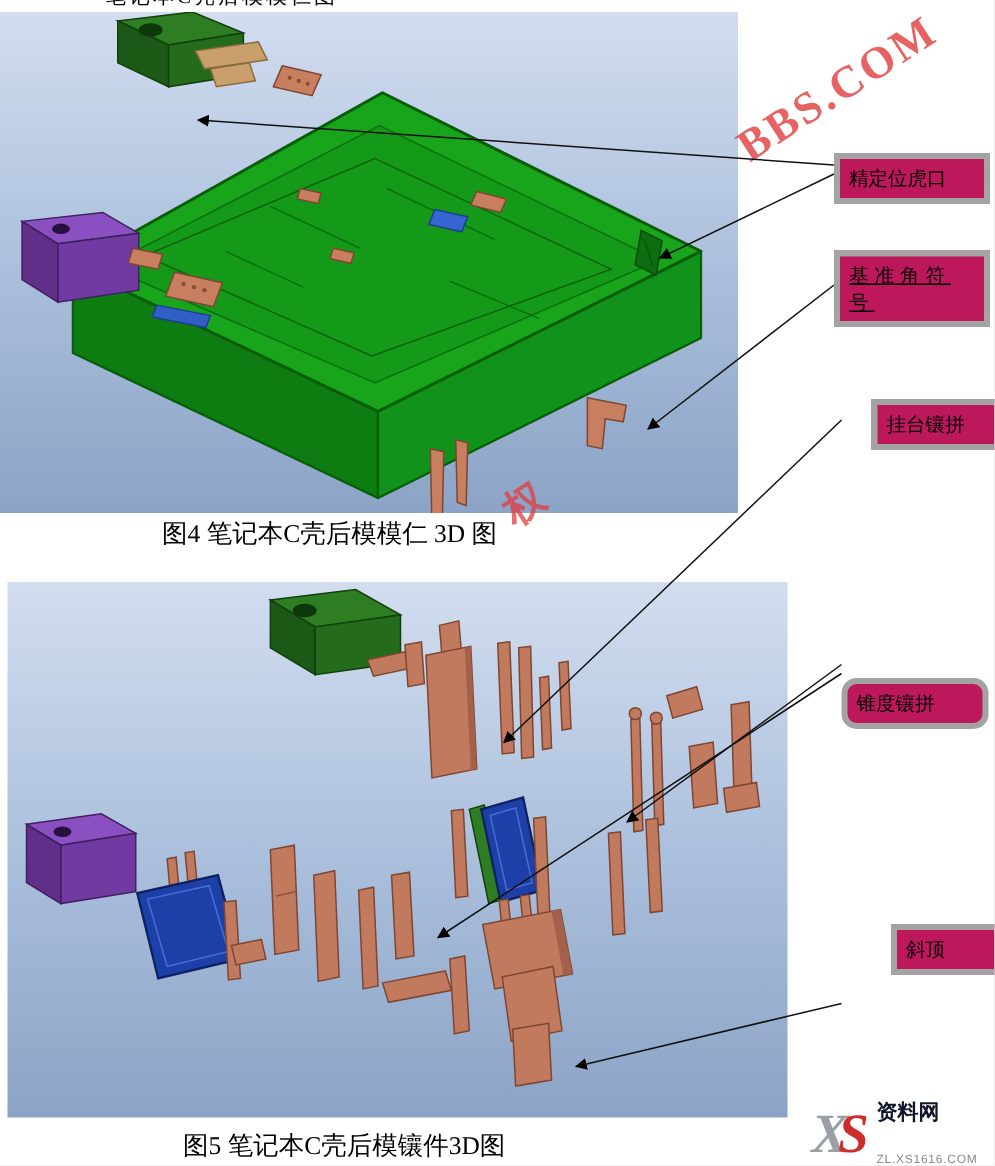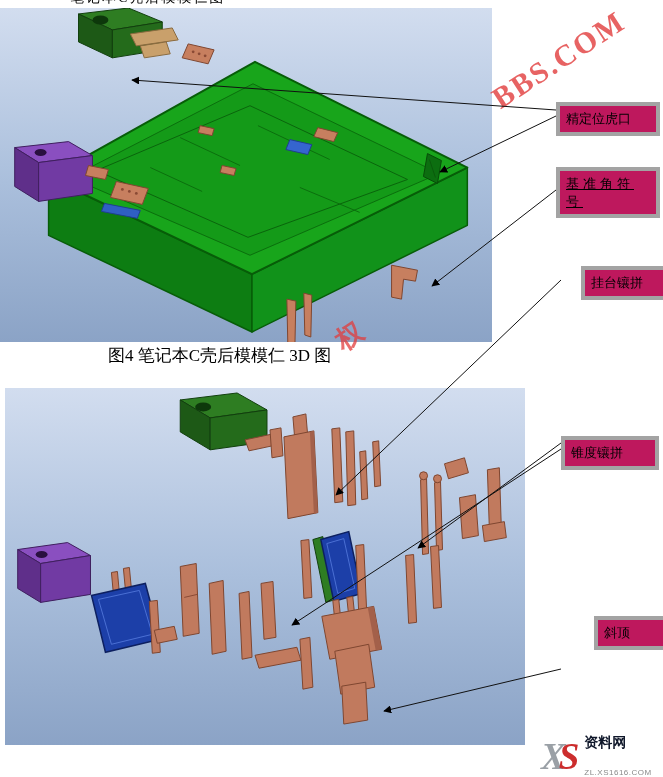--- a/index.html
+++ b/index.html
@@ -23,21 +23,21 @@
   #cropped-top span { position:relative; top:-11px; display:block; font-size:14px; color:#000; letter-spacing:2px; }
 
   
   .callout {
     position:absolute; background:#be185d; border:4px solid #a3a3a3;
     font-size:13px; line-height:1.35; padding:4px 6px; color:#000; z-index:6;
   }
   #c1 { left:556px; top:102px; width:84px; }
   #c2 { left:556px; top:167px; width:84px; letter-spacing:4px;text-decoration:underline; }
   #c3 { left:561px; top:266px; width:78px;margin-left:20px; }
-  #c4 { left:561px; top:436px; width:78px; }
+  #c4 { left:561px; top:452px; width:78px;border-radius:10px; }
   #c5 { left:561px; top:616px; width:78px;margin-left:33px; }
 
   
   #arrows { position:absolute; left:0; top:0; width:663px; height:777px; z-index:5; pointer-events:none; }
 
   
   .wm-frag {
     position:absolute; color:#e23d3d; font-weight:bold; z-index:3;
     pointer-events:none; opacity:0.8; font-family:"Liberation Serif", serif;
   }
@@ -185,20 +185,21 @@
 
         <polygon points="328,213 334,212 336,232 330,233"></polygon>
         <polygon points="342,210 348,209 350,228 344,229"></polygon>
         <polygon points="317,229 369,219 377,262 325,272"></polygon>
         <polygon points="369,219 377,262 371,263 363,220" fill="#a3604a" stroke="none"></polygon>
         <polygon points="330,264 364,257 370,300 336,307"></polygon>
         <polygon points="337,299 361,295 363,333 339,337"></polygon>
       </g>
     </svg>
   </div>
+  <div class="caption" id="cap5">图5 笔记本C壳后模镶件3D图</div>
 
   <div class="callout" id="c1">精定位虎口</div>
   <div class="callout" id="c2">基准角符号</div>
   <div class="callout" id="c3">挂台镶拼</div>
   <div class="callout" id="c4">锥度镶拼</div>
   <div class="callout" id="c5">斜顶</div>
 
   <svg id="arrows">
     <defs>
       <marker id="ah" viewBox="0 0 10 10" refX="9" refY="5" markerWidth="8" markerHeight="8" orient="auto-start-reverse">

